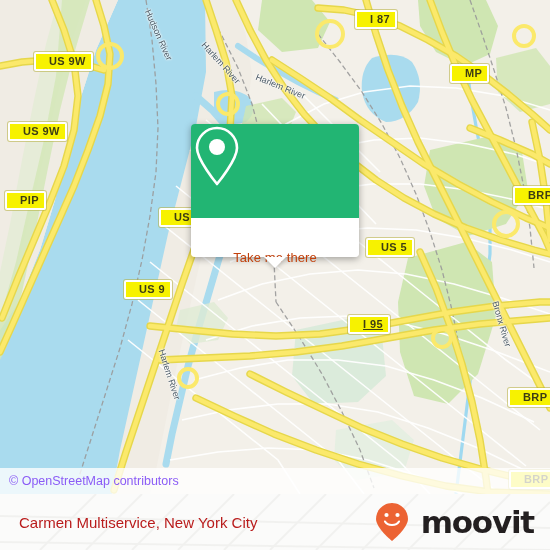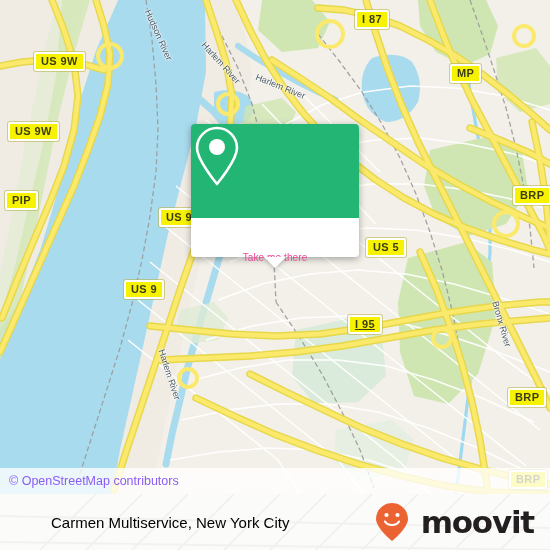--- a/index.html
+++ b/index.html
@@ -17,21 +17,21 @@
   
   .shield{
     position:absolute;
     background:#f7f200;
     border:2px solid #ffffff;
     border-radius:2px;
     color:#3d3d14;
     font-size:11px;
     font-weight:bold;
     letter-spacing:.4px;
-    padding:1px 5px 2px 5px;
+    padding:1px 5px 2px 13px;
     line-height:12px;
     white-space:nowrap;
     box-shadow:0 0 0 1px rgba(180,175,60,.55);
     font-family:"Liberation Sans", sans-serif;
   }
 
   
   .riverlabel{
     position:absolute;
     color:#4b5a66;
@@ -59,22 +59,22 @@
     display:flex;align-items:center;justify-content:center;
   }
   #card-white{
     background:#ffffff;
     height:39px;
     border-radius:0 0 4px 4px;
     display:flex;align-items:center;justify-content:center;
     position:relative;
   }
   #card-label{
-    color:#ec4899;
-    font-size:10px;
+    color:#c2410c;
+    font-size:13px;
     letter-spacing:.1px;
     font-family:"Liberation Sans", sans-serif;
     margin-top:40px;
   }
   #card-tail{
     position:absolute;
     left:50%;margin-left:-11px;bottom:-11px;
     width:0;height:0;
     border-left:11px solid transparent;
     border-right:11px solid transparent;
@@ -100,26 +100,25 @@
     position:absolute;left:0;top:494px;
     width:550px;height:56px;
     background:#fbfbfa;
     display:flex;align-items:center;
     z-index:50;
     overflow:hidden;
   }
   #footer-ghost{position:absolute;left:0;top:0;opacity:.5;}
   #footer-title{
     position:relative;
-    color:#000000;
+    color:#b91c1c;
     font-size:15px;
     padding-left:19px;
     white-space:nowrap;
     font-family:"Liberation Sans", sans-serif;
-    margin-left:32px;
   }
   #brand{
     position:absolute;right:16px;top:50%;
     transform:translateY(-50%);
     display:flex;align-items:center;gap:12px;
   }
   #brand-word{
     color:#231f20;font-size:31px;font-weight:bold;
     letter-spacing:-1.2px;line-height:31px;
     font-family:"DejaVu Sans", sans-serif;

